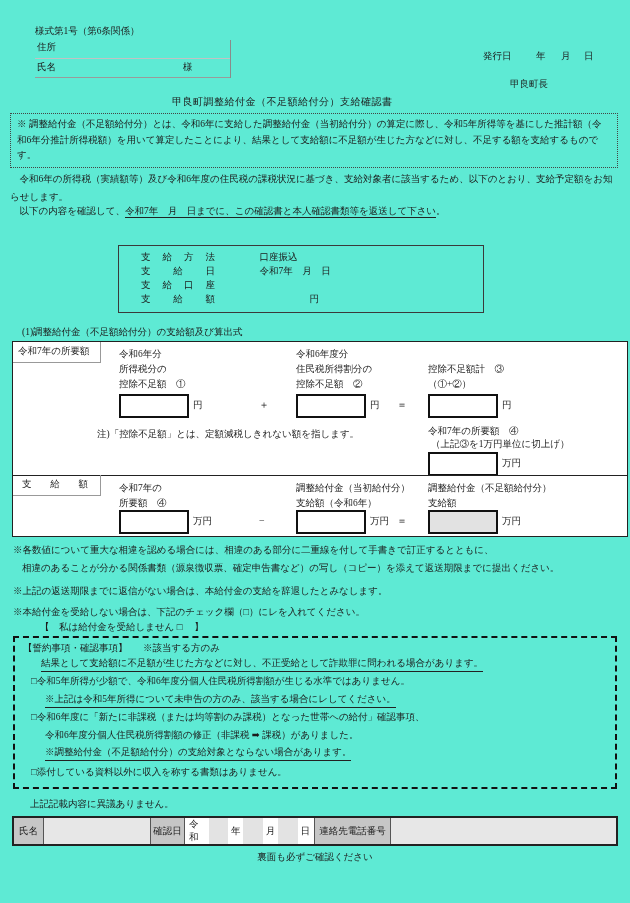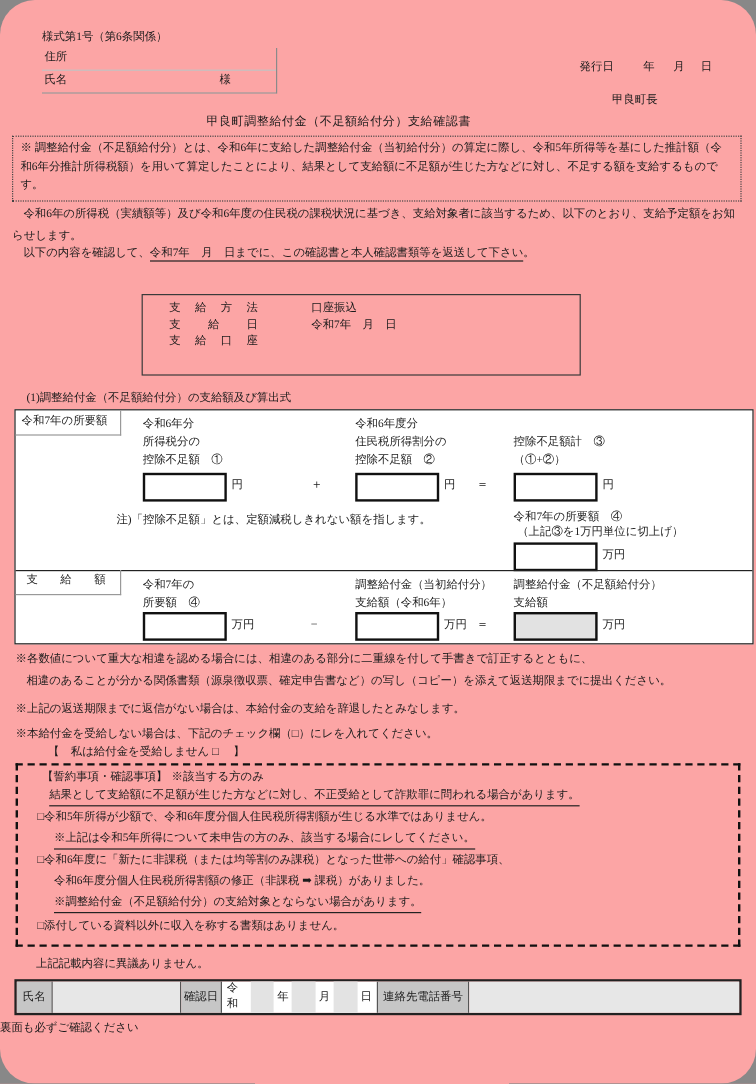--- a/index.html
+++ b/index.html
@@ -1,20 +1,20 @@
 <!DOCTYPE html>
 <html lang="ja"><head>
 <meta charset="utf-8">
 <style>
   html,body{margin:0;padding:0;background:#888;}
   .page{
-    position:relative;width:630px;height:903px;background:#fca5a5;
+    position:relative;width:630px;height:903px;background:#5eead4;
     margin:0 auto;overflow:hidden;color:#1b1b1b;
     font-family:"Liberation Serif","DejaVu Serif",serif;
-    font-size:9.5px;line-height:1.35;border-radius:29px;
+    font-size:9.5px;line-height:1.35;
   }
   .abs{position:absolute;white-space:nowrap;}
   .u{border-bottom:1px solid #222;padding-bottom:1px;}
   .wrap{white-space:normal;}
   
   .addr{position:absolute;left:35px;top:40px;width:195px;border-right:1px solid #8a8a8a;}
   .addr-row{position:relative;height:18px;border-bottom:1px solid #9a9a9a;}
   .addr-row.first{border-bottom:1px solid #c2c2c2;font-family:Liberation Mono, monospace;}
   
   .notice{position:absolute;left:10px;top:113px;width:608px;box-sizing:border-box;
@@ -94,20 +94,24 @@
       <span class="payval">口座振込</span>
     </div>
     <div class="payrow" style="top:19px">
       <span class="paylbl">支給日</span>
       <span class="payval">令和7年　月　日</span>
     </div>
     <div class="payrow" style="top:33px">
       <span class="paylbl">支給口座</span>
       <span class="payval"></span>
     </div>
+    <div class="payrow" style="top:47px">
+      <span class="paylbl">支給額</span>
+      <span class="payval" style="margin-left:92px">円</span>
+    </div>
   </div>
 
   <div class="abs" style="left:22px;top:326px">(1)調整給付金（不足額給付分）の支給額及び算出式</div>
 
   <div class="table1">
     <div class="t1hdr">令和7年の所要額</div>
 
     <span class="abs" style="left:106px;top:6px">令和6年分</span>
     <span class="abs" style="left:106px;top:21px">所得税分の</span>
     <span class="abs" style="left:106px;top:36px">控除不足額　①</span>
@@ -156,21 +160,21 @@
   <div class="abs" style="left:22px;top:562px">相違のあることが分かる関係書類（源泉徴収票、確定申告書など）の写し（コピー）を添えて返送期限までに提出ください。</div>
   <div class="abs" style="left:13px;top:585px">※上記の返送期限までに返信がない場合は、本給付金の支給を辞退したとみなします。</div>
   <div class="abs" style="left:13px;top:606px">※本給付金を受給しない場合は、下記のチェック欄（□）にレを入れてください。</div>
   <div class="abs" style="left:40px;top:621px">
     <span>【　私は給付金を受給しません</span>
     <span class="cb">□</span>
     <span>　】</span>
   </div>
 
   <div class="pledge">
-    <span class="abs" style="left:20px;top:4px">【誓約事項・確認事項】</span>
+    <span class="abs" style="left:8px;top:4px">【誓約事項・確認事項】</span>
     <span class="abs" style="left:128px;top:4px">※該当する方のみ</span>
     <span class="abs u" style="left:26px;top:19px">結果として支給額に不足額が生じた方などに対し、不正受給として詐欺罪に問われる場合があります。</span>
 
     <span class="abs" style="left:16px;top:37px"><span class="cb">□</span><span>令和5年所得が少額で、令和6年度分個人住民税所得割額が生じる水準ではありません。</span></span>
     <span class="abs u" style="left:30px;top:55px">※上記は令和5年所得について未申告の方のみ、該当する場合にレしてください。</span>
 
     <span class="abs" style="left:16px;top:73px"><span class="cb">□</span><span>令和6年度に「新たに非課税（または均等割のみ課税）となった世帯への給付」確認事項、</span></span>
     <span class="abs" style="left:30px;top:91px">令和6年度分個人住民税所得割額の修正（非課税 ➡ 課税）がありました。</span>
     <span class="abs u" style="left:30px;top:108px">※調整給付金（不足額給付分）の支給対象とならない場合があります。</span>
 
@@ -195,15 +199,15 @@
       <span>月</span>
       <span class="strip"></span>
       <span>日</span>
     </div>
     <div class="hd" style="width:76px">
         <span>連絡先電話番号</span>
       </div>
     <div class="bl" style="flex:1;border-right:none"></div>
   </div>
 
-  <div class="abs" style="left:0;top:851px;width:630px;text-align:left;">裏面も必ずご確認ください</div>
+  <div class="abs" style="left:0;top:851px;width:630px;text-align:center;">裏面も必ずご確認ください</div>
 
 </div>
 
 </body></html>

